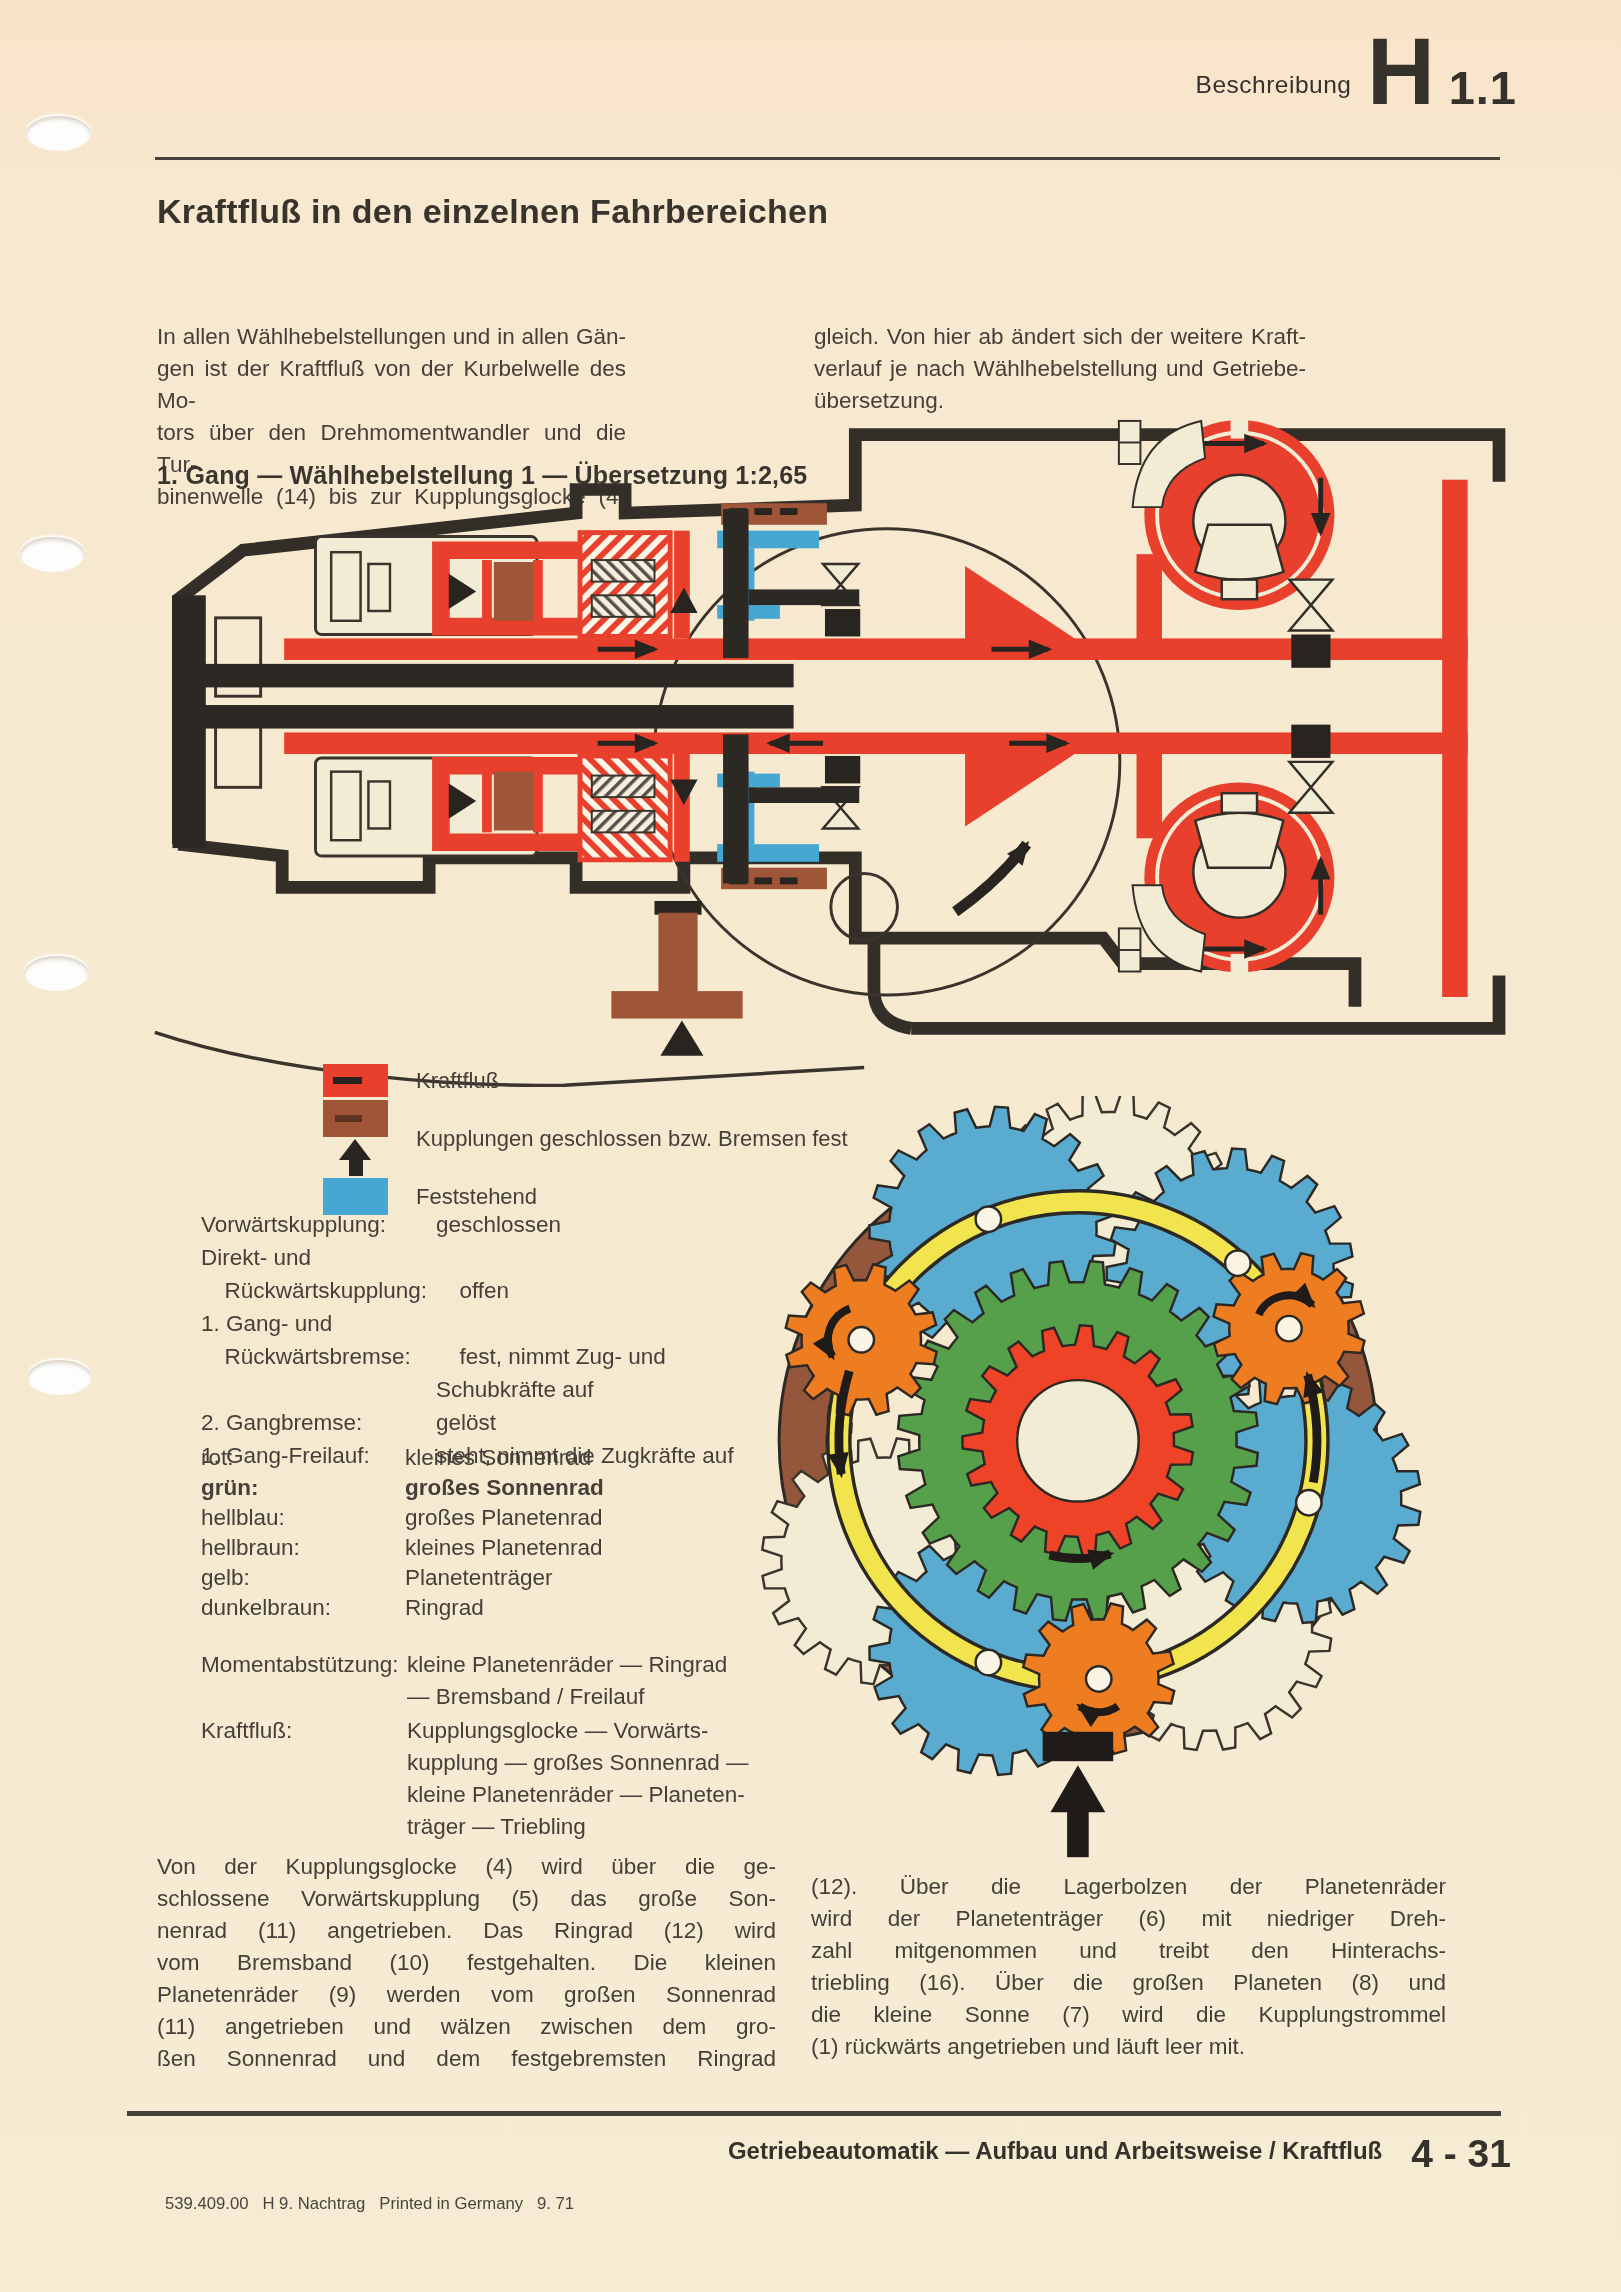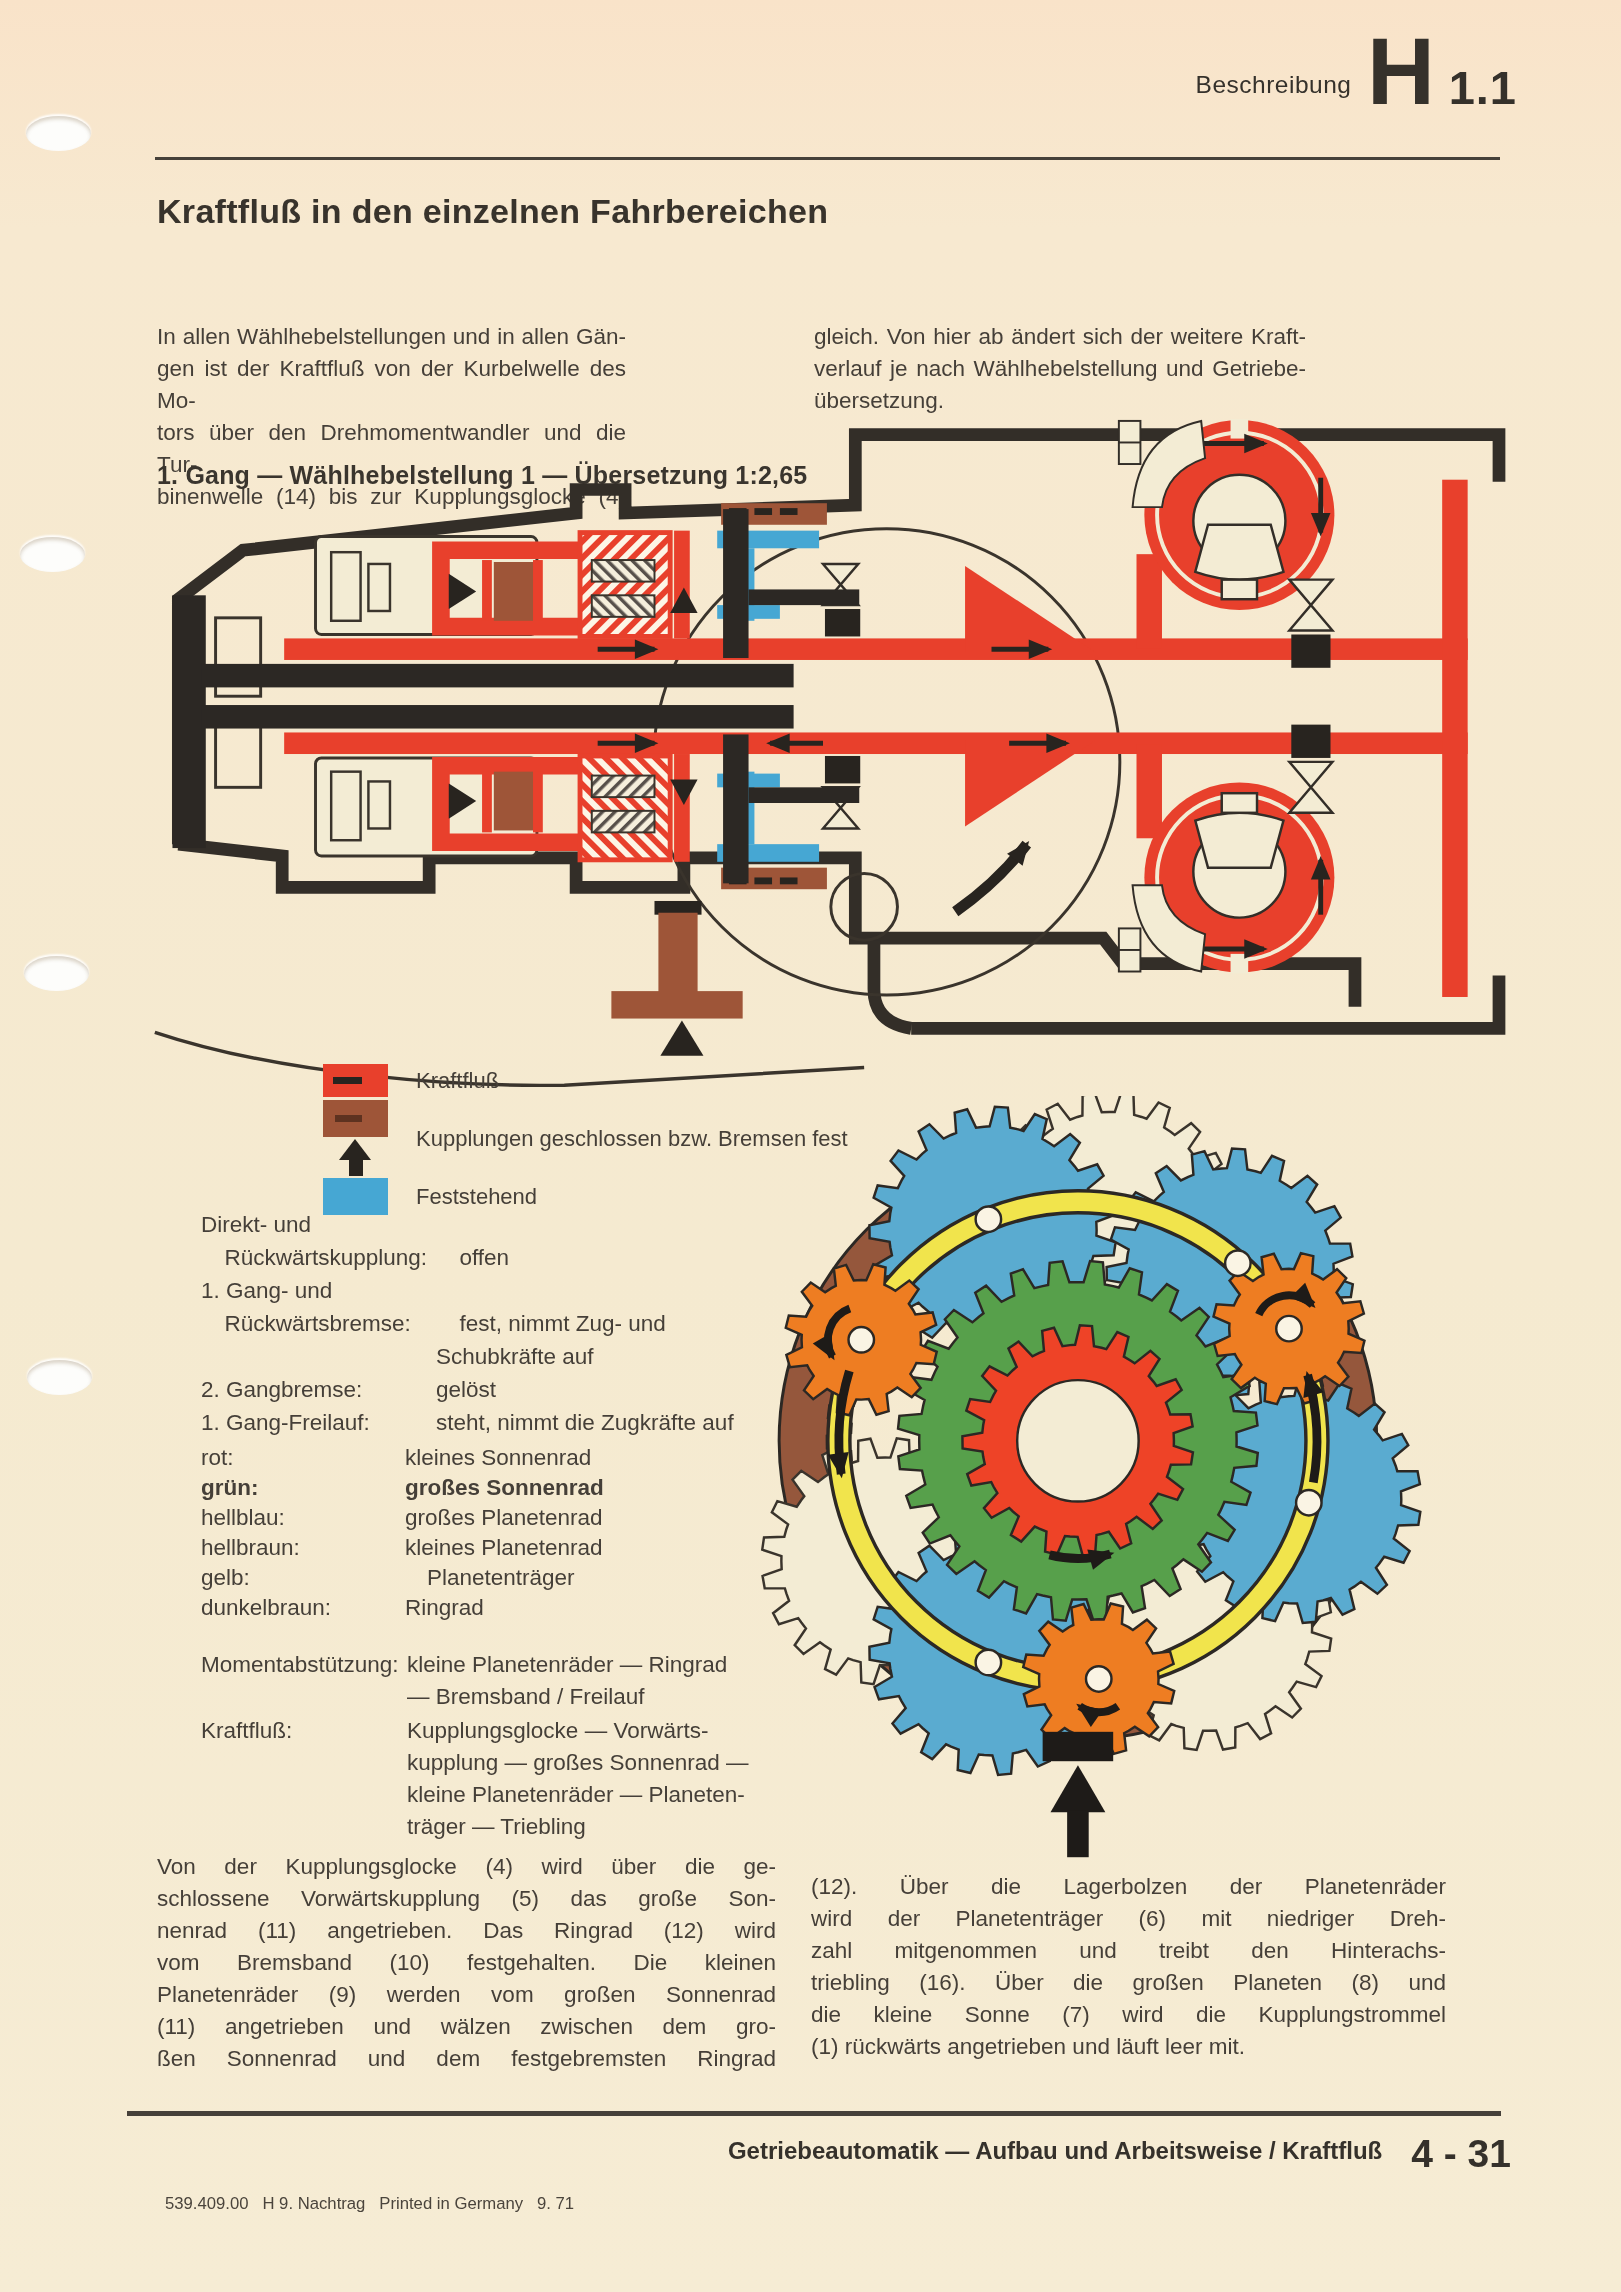--- a/index.html
+++ b/index.html
@@ -163,20 +163,24 @@
   </div>
   <div class="abs" style="left:339px;top:1139px;width:0;height:0;border-left:16.7px solid transparent;border-right:16.7px solid transparent;border-bottom:21.6px solid #28241f;"></div>
   <div class="abs" style="left:349px;top:1160px;width:13.7px;height:15.7px;background:#28241f;"></div>
   <div class="swatch" style="left:323px;top:1178px;height:37px;background:var(--c-blue);"></div>
   <div class="leg-label" style="left:416px;top:1068px;">Kraftfluß</div>
   <div class="leg-label" style="left:416px;top:1106px;margin-top:20px;">Kupplungen geschlossen bzw. Bremsen fest</div>
   <div class="leg-label" style="left:416px;top:1184px;">Feststehend</div>
 
   <div class="dl" style="left:201px;top:1208px;">
     <div class="row">
+        <span class="term" style="width:235px;">Vorwärtskupplung:</span>
+        <span>geschlossen</span>
+      </div>
+    <div class="row">
         <span class="term" style="width:235px;">Direkt- und</span>
         <span></span>
       </div>
     <div class="row">
         <span class="term ind" style="width:235px;">Rückwärtskupplung:</span>
         <span>offen</span>
       </div>
     <div class="row">
         <span class="term" style="width:235px;">1. Gang- und</span>
         <span></span>
@@ -209,21 +213,21 @@
         <span>großes Sonnenrad</span>
       </div>
     <div class="row" style="line-height:30px;">
         <span class="term" style="width:204px;">hellblau:</span>
         <span>großes Planetenrad</span>
       </div>
     <div class="row" style="line-height:30px;">
         <span class="term" style="width:204px;">hellbraun:</span>
         <span>kleines Planetenrad</span>
       </div>
-    <div class="row" style="line-height:30px;gap:22px;">
+    <div class="row" style="line-height:30px;">
         <span class="term" style="width:204px;">gelb:</span>
         <span>Planetenträger</span>
       </div>
     <div class="row" style="line-height:30px;">
         <span class="term" style="width:204px;">dunkelbraun:</span>
         <span>Ringrad</span>
       </div>
   </div>
 
   <div class="dl" style="left:201px;top:1649px;">

